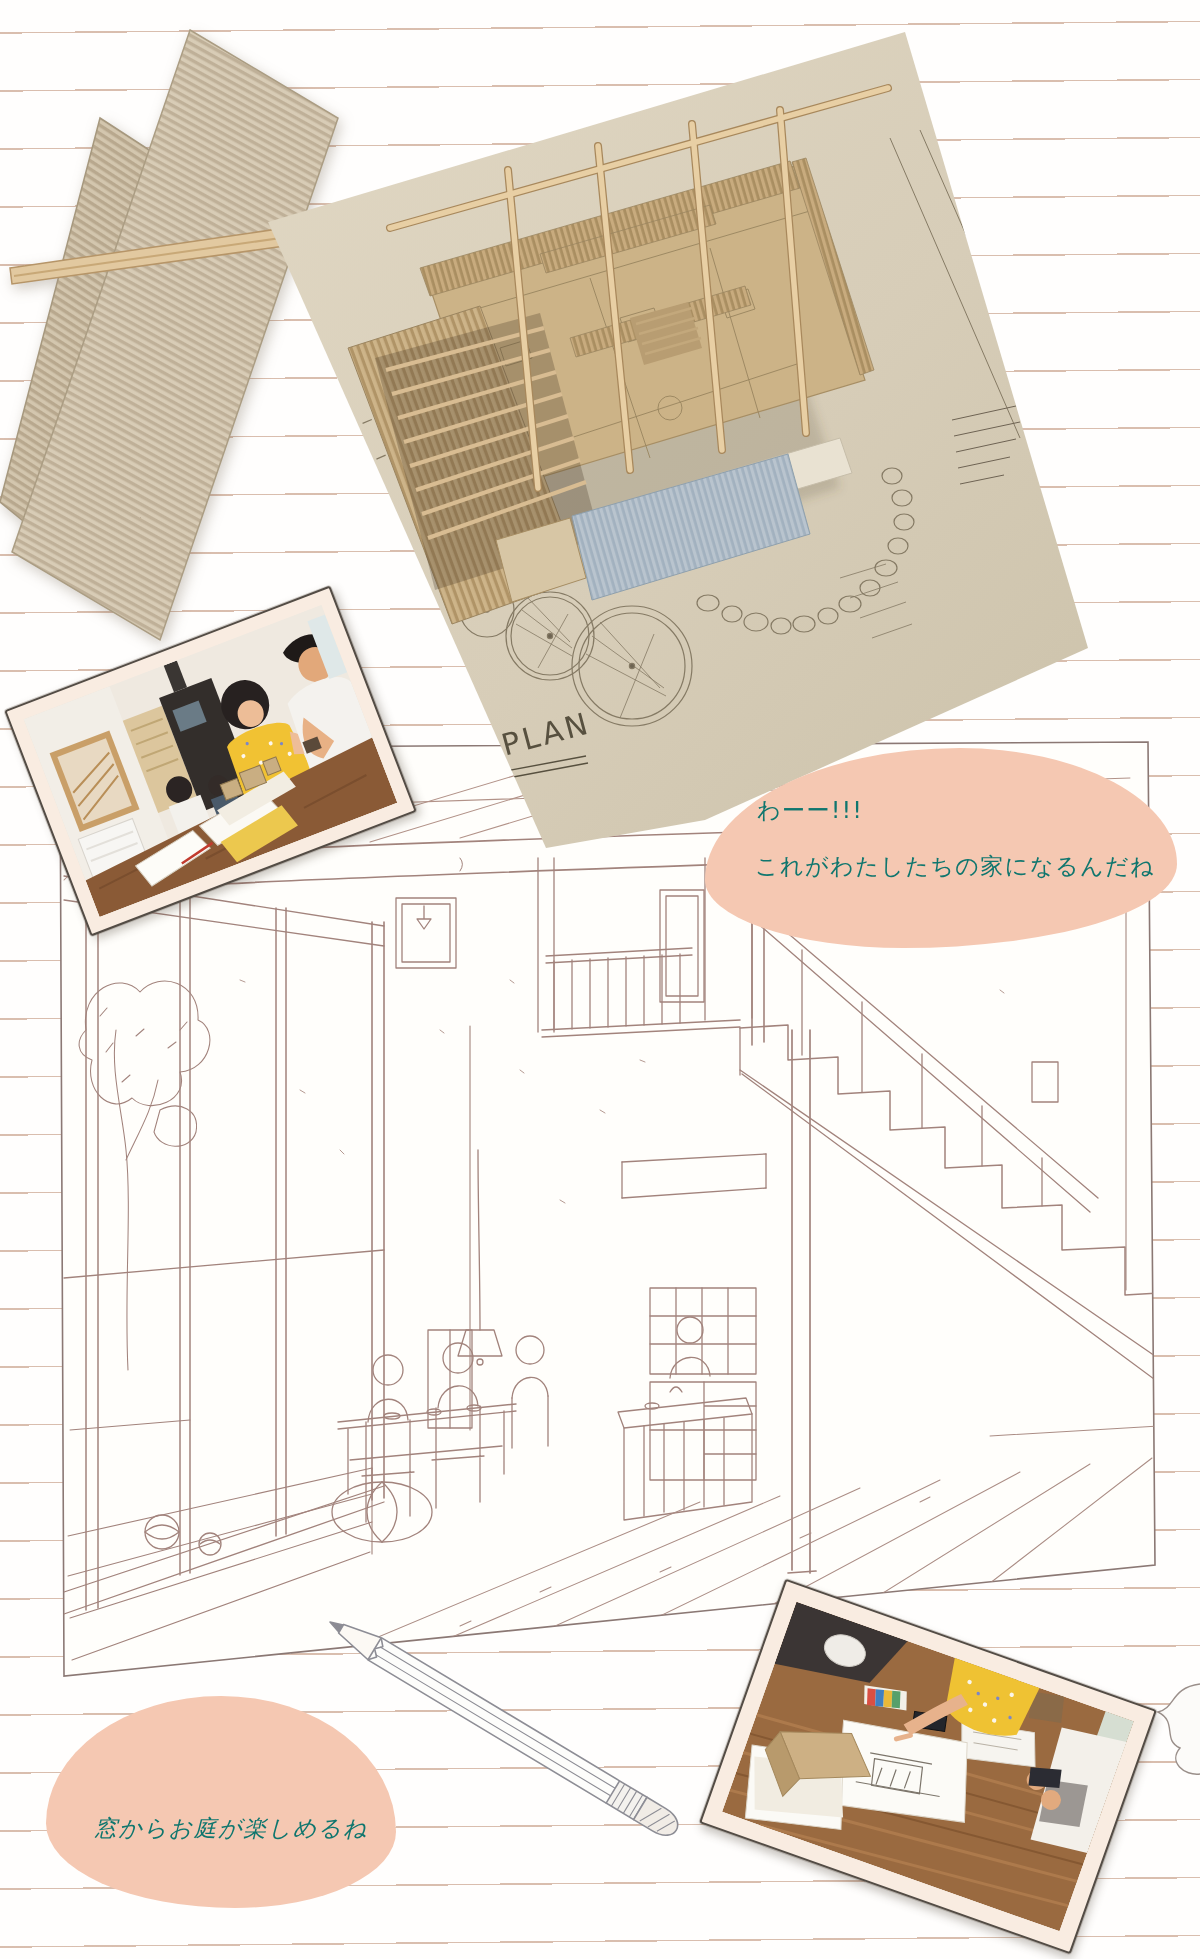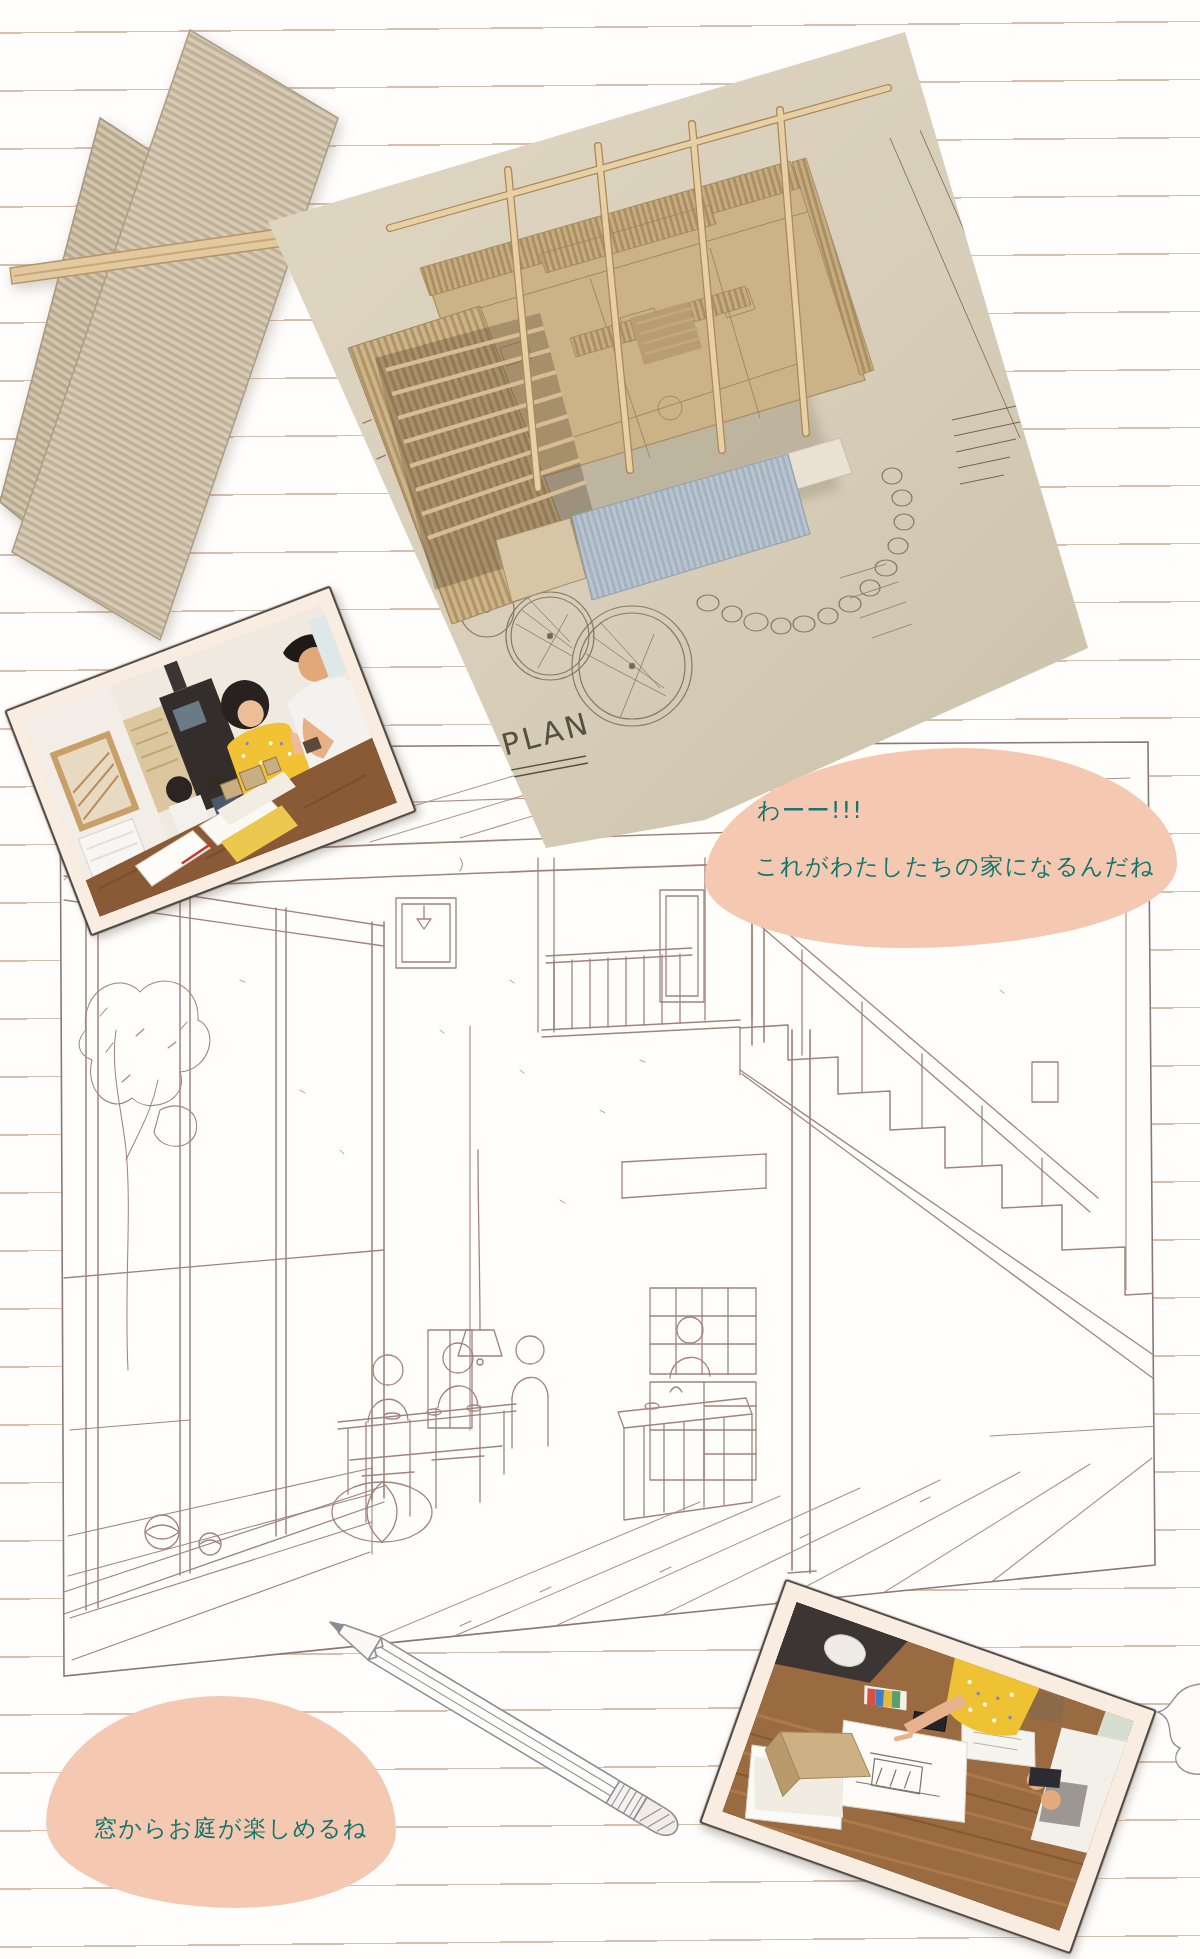--- a/index.html
+++ b/index.html
@@ -52,21 +52,21 @@
     border-radius:54% 46% 58% 42% / 66% 58% 42% 34%;
     padding:0; 
   }
   .bubble-top .b-line1{position:absolute; left:52px; top:36px;}
   .bubble-top .b-line2{position:absolute; left:50px; top:92px;}
   .bubble-bottom{
     left:46px; top:1696px; width:350px; height:212px;
     border-radius:50% 50% 46% 54% / 60% 64% 36% 40%;
   }
   .bubble-bottom .b-line1{position:absolute; left:46px; top:58px;}
-  .bubble-bottom .b-line2{position:absolute; left:48px; top:106px;}
+  .bubble-bottom .b-line2{position:absolute; left:48px; top:106px;font-style:italic;}
 </style>
 </head>
 <body>
 
 <div class="page">
 
   <div class="ruled abs"></div>
 
   <svg class="abs cardboard-layer" width="440" height="680" viewBox="0 0 440 680">
     <defs>

